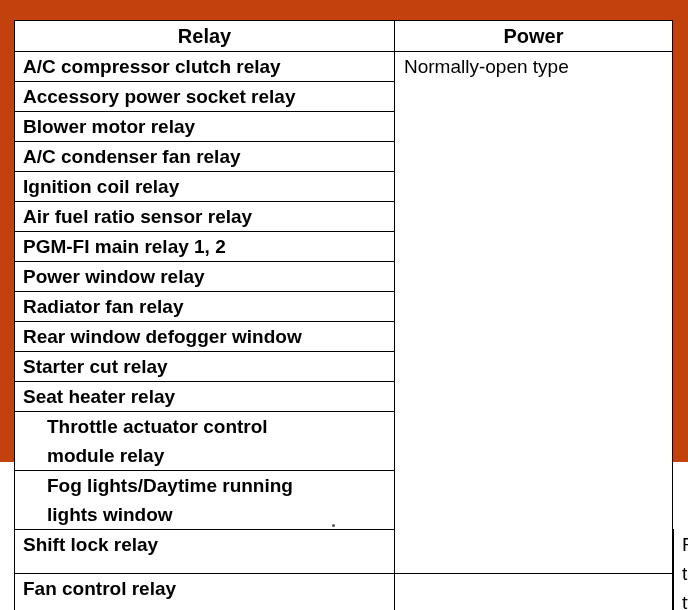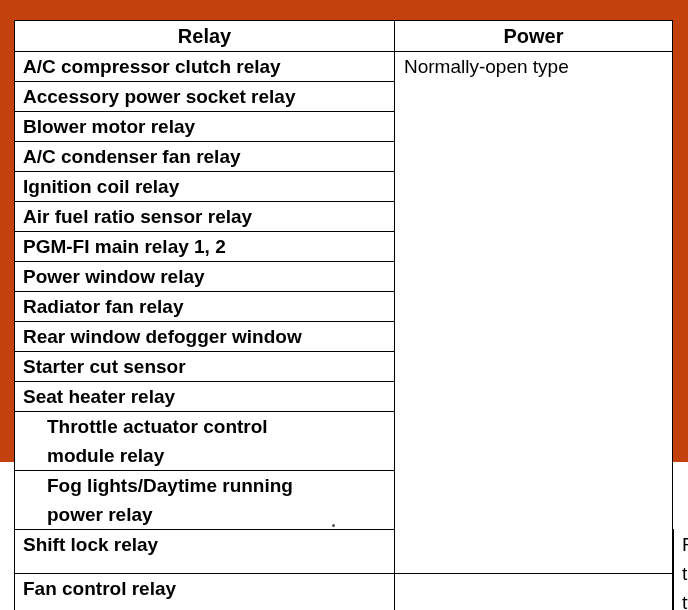--- a/index.html
+++ b/index.html
@@ -138,38 +138,38 @@
           <span class="line">Radiator fan relay</span>
         </td>
       </tr>
       <tr>
         <td class="relay-cell">
           <span class="line">Rear window defogger window</span>
         </td>
       </tr>
       <tr>
         <td class="relay-cell">
-          <span class="line">Starter cut sensor</span>
+          <span class="line">Starter cut relay</span>
         </td>
       </tr>
       <tr>
         <td class="relay-cell">
           <span class="line">Seat heater relay</span>
         </td>
       </tr>
       <tr>
         <td class="relay-cell two-line">
           <span class="line">Throttle actuator control</span>
           <span class="line">module relay</span>
         </td>
       </tr>
       <tr>
         <td class="relay-cell two-line">
           <span class="line">Fog lights/Daytime running</span>
-          <span class="line">power relay</span>
+          <span class="line">lights window</span>
         </td>
       </tr>
       <tr>
         <td class="relay-cell">
           <span class="line">Shift lock relay</span>
         </td>
         <td class="test-cell" rowspan="2">Five-terminal type</td>
       </tr>
       <tr>
         <td class="relay-cell">

